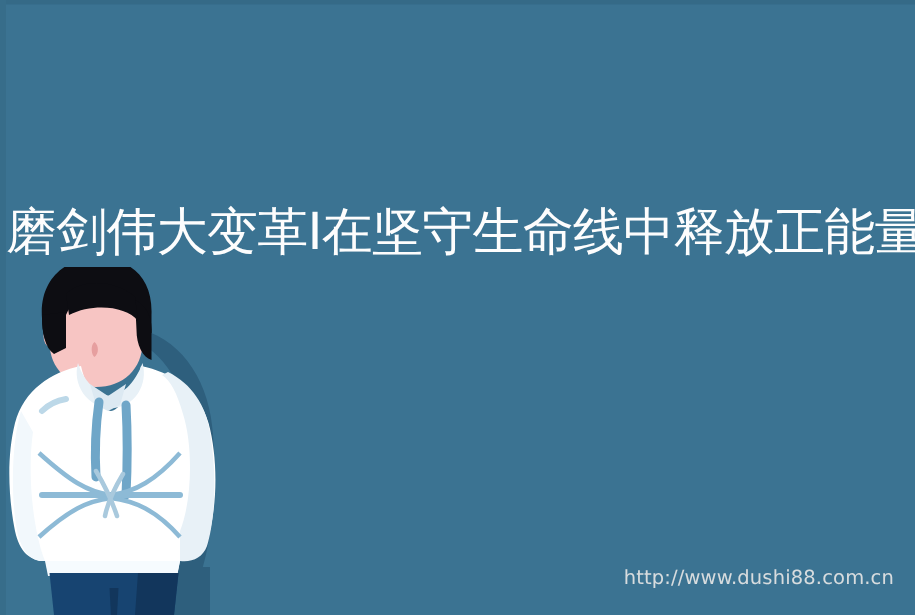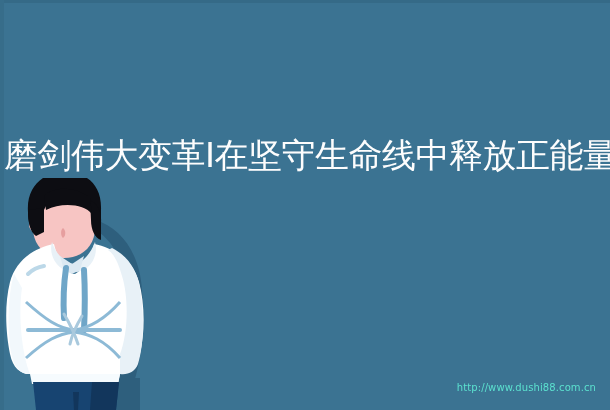--- a/index.html
+++ b/index.html
@@ -42,23 +42,23 @@
     letter-spacing: -0.5px;
     white-space: nowrap;
     font-family: "DejaVu Sans", "Liberation Sans", sans-serif;
   }
 
   
   .watermark {
     position: absolute;
     right: 14px;
     bottom: 17px;
-    color: #5eead4;
+    color: #e5e5e5;
     opacity: .92;
-    font-size: 10px;
+    font-size: 13px;
     letter-spacing: .1px;
     font-family: "DejaVu Sans", "Liberation Sans", sans-serif;
   }
 
   
   .figure {
     position: absolute;
     left: 0;
     top: 178px;
     width: 175px;

